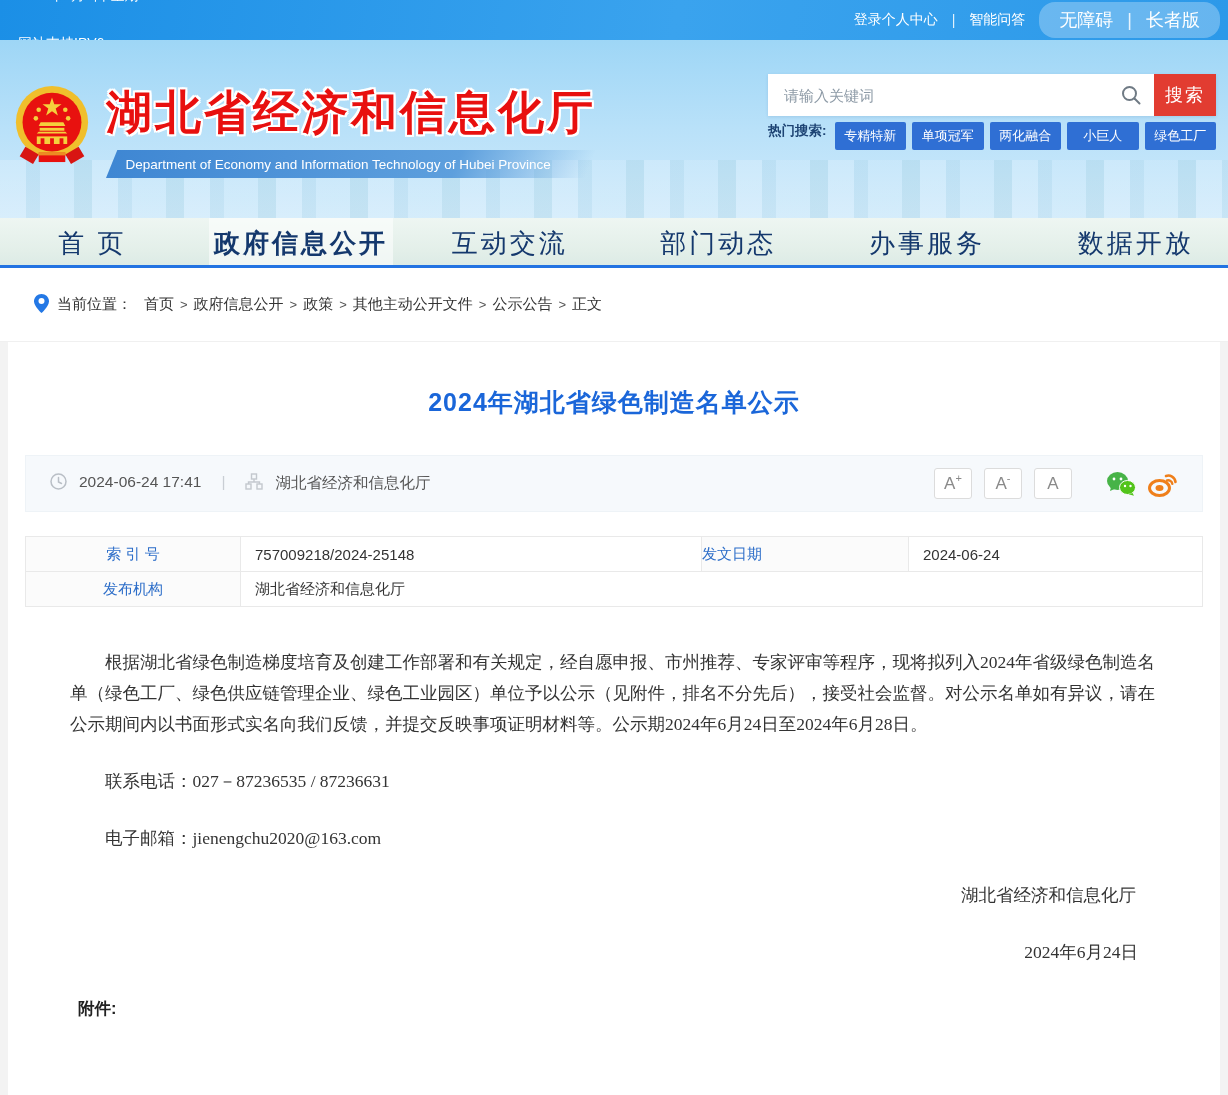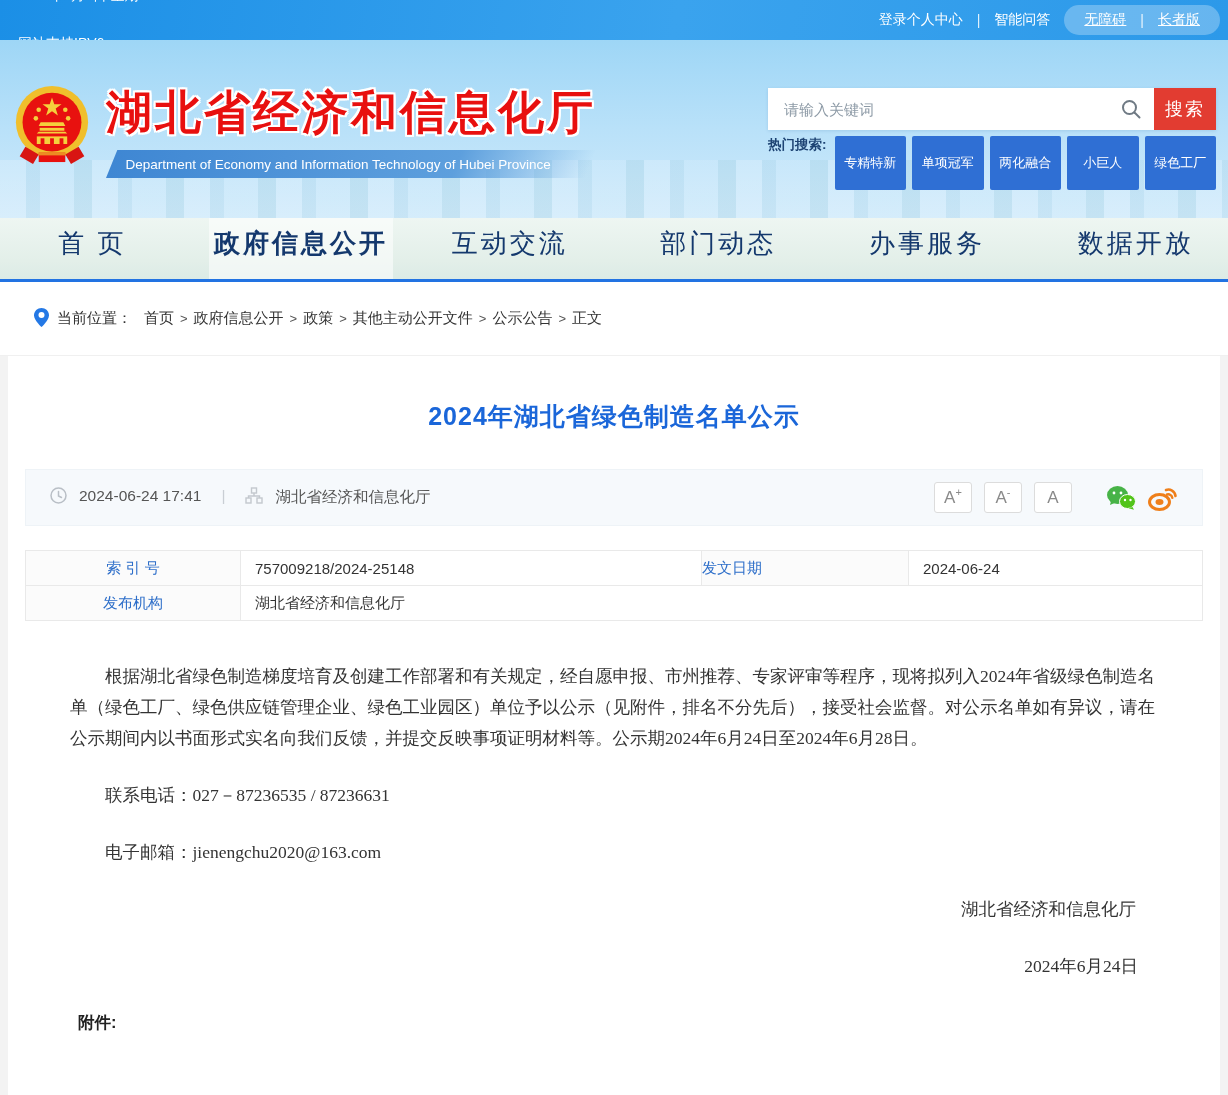--- a/index.html
+++ b/index.html
@@ -12,21 +12,21 @@
     height:40px; display:flex; align-items:center; justify-content:space-between;
     padding:0 0 0 18px; color:#fff; font-size:14px;
     background:linear-gradient(100deg,#1b8fe6 0%,#3aa3ee 55%,#2c99e9 100%);
   }
   .topbar-left { display:flex; gap:30px;flex-direction:column; }
   .topbar-right { display:flex; align-items:center; gap:14px; padding-right:8px; }
   .topbar-right a { color:#fff; text-decoration:none; }
   .top-divider { color:rgba(255,255,255,.85); }
   .pill {
     display:flex; align-items:center; gap:14px; background:rgba(255,255,255,.28);
-    border-radius:16px; padding:6px 20px; font-size:14px;text-decoration:underline;
+    border-radius:16px; padding:6px 20px; font-size:18px;
   }
   
   .header {
     position:relative; height:178px; overflow:hidden;
     background:linear-gradient(180deg,#9ed6f6 0%,#b9e1f9 50%,#cfeafb 100%);
   }
   .skyline {
     position:absolute; left:0; bottom:0; width:100%; height:58px; opacity:.35;
     background:
       repeating-linear-gradient(90deg, rgba(255,255,255,.55) 0 26px, rgba(160,200,215,.45) 26px 40px, rgba(255,255,255,.35) 40px 74px, rgba(150,195,205,.5) 74px 92px);
@@ -37,40 +37,40 @@
     font-size:46px; font-weight:bold; color:#e8100f; letter-spacing:3px; line-height:58px;
     text-shadow:-2px 0 0 #fff,2px 0 0 #fff,0 -2px 0 #fff,0 2px 0 #fff,-2px -2px 0 #fff,2px 2px 0 #fff,2px -2px 0 #fff,-2px 2px 0 #fff;
     font-family:"Liberation Serif","DejaVu Serif",serif;
   }
   .brand-en-ribbon {
     margin-top:8px; display:inline-block; transform:skewX(-22deg); transform-origin:left bottom;
     background:linear-gradient(90deg,#3f87d3 0%,#5d9fdd 72%,rgba(93,159,221,0) 100%);
     padding:5px 40px 5px 14px;
   }
   .brand-en { display:inline-block; transform:skewX(22deg); color:#fff; font-size:13.5px; }
-  .search-zone { position:absolute; right:12px; top:48px; width:448px; }
+  .search-zone { position:absolute; right:12px; top:34px; width:448px; }
   .search-row { display:flex; height:42px; box-shadow:0 1px 3px rgba(30,90,150,.15); }
   .search-input {
     flex:1; border:none; outline:none; padding:0 8px 0 16px; font-size:15px; color:#333; background:#fff;
   }
   .search-input::placeholder { color:#8d9aa6; }
   .mag-cell { width:46px; background:#fff; display:flex; align-items:center; justify-content:center; cursor:pointer; }
   .search-btn {
     width:62px; border:none; background:#e23c31; color:#fff; font-size:18px; letter-spacing:2px; cursor:pointer;
   }
   .hot-row { margin-top:6px; display:flex; align-items:flex-start; }
   .hot-label { font-size:13.5px; color:#1d4373; font-weight:bold; white-space:nowrap; margin-right:8px; }
   .hot-btn {
     flex:1; margin-right:6px; background:#2f6fd4; color:#fff; border:none; font-size:13px;
-    padding:18px 0; text-align:center; border-radius:2px; cursor:pointer; white-space:nowrap;
+    padding:5px 0; text-align:center; border-radius:2px; cursor:pointer; white-space:nowrap;
   }
   .hot-btn:last-child { margin-right:0; }
   
   .nav {
-    display:flex; height:64px; border-bottom:3px solid #2273e2;
+    display:flex; height:50px; border-bottom:3px solid #2273e2;
     background:linear-gradient(180deg,#eef6f2 0%,#e3efe9 70%,#dcebe6 100%);
     gap:24px;
   }
   .nav-item {
     flex:1; text-align:center; line-height:51px; font-size:26px; color:#14386d;
     letter-spacing:3px; cursor:pointer; text-decoration:none;
   }
   .nav-item.active { font-weight:bold; background:rgba(255,255,255,.55); }
   
   .breadcrumb {

